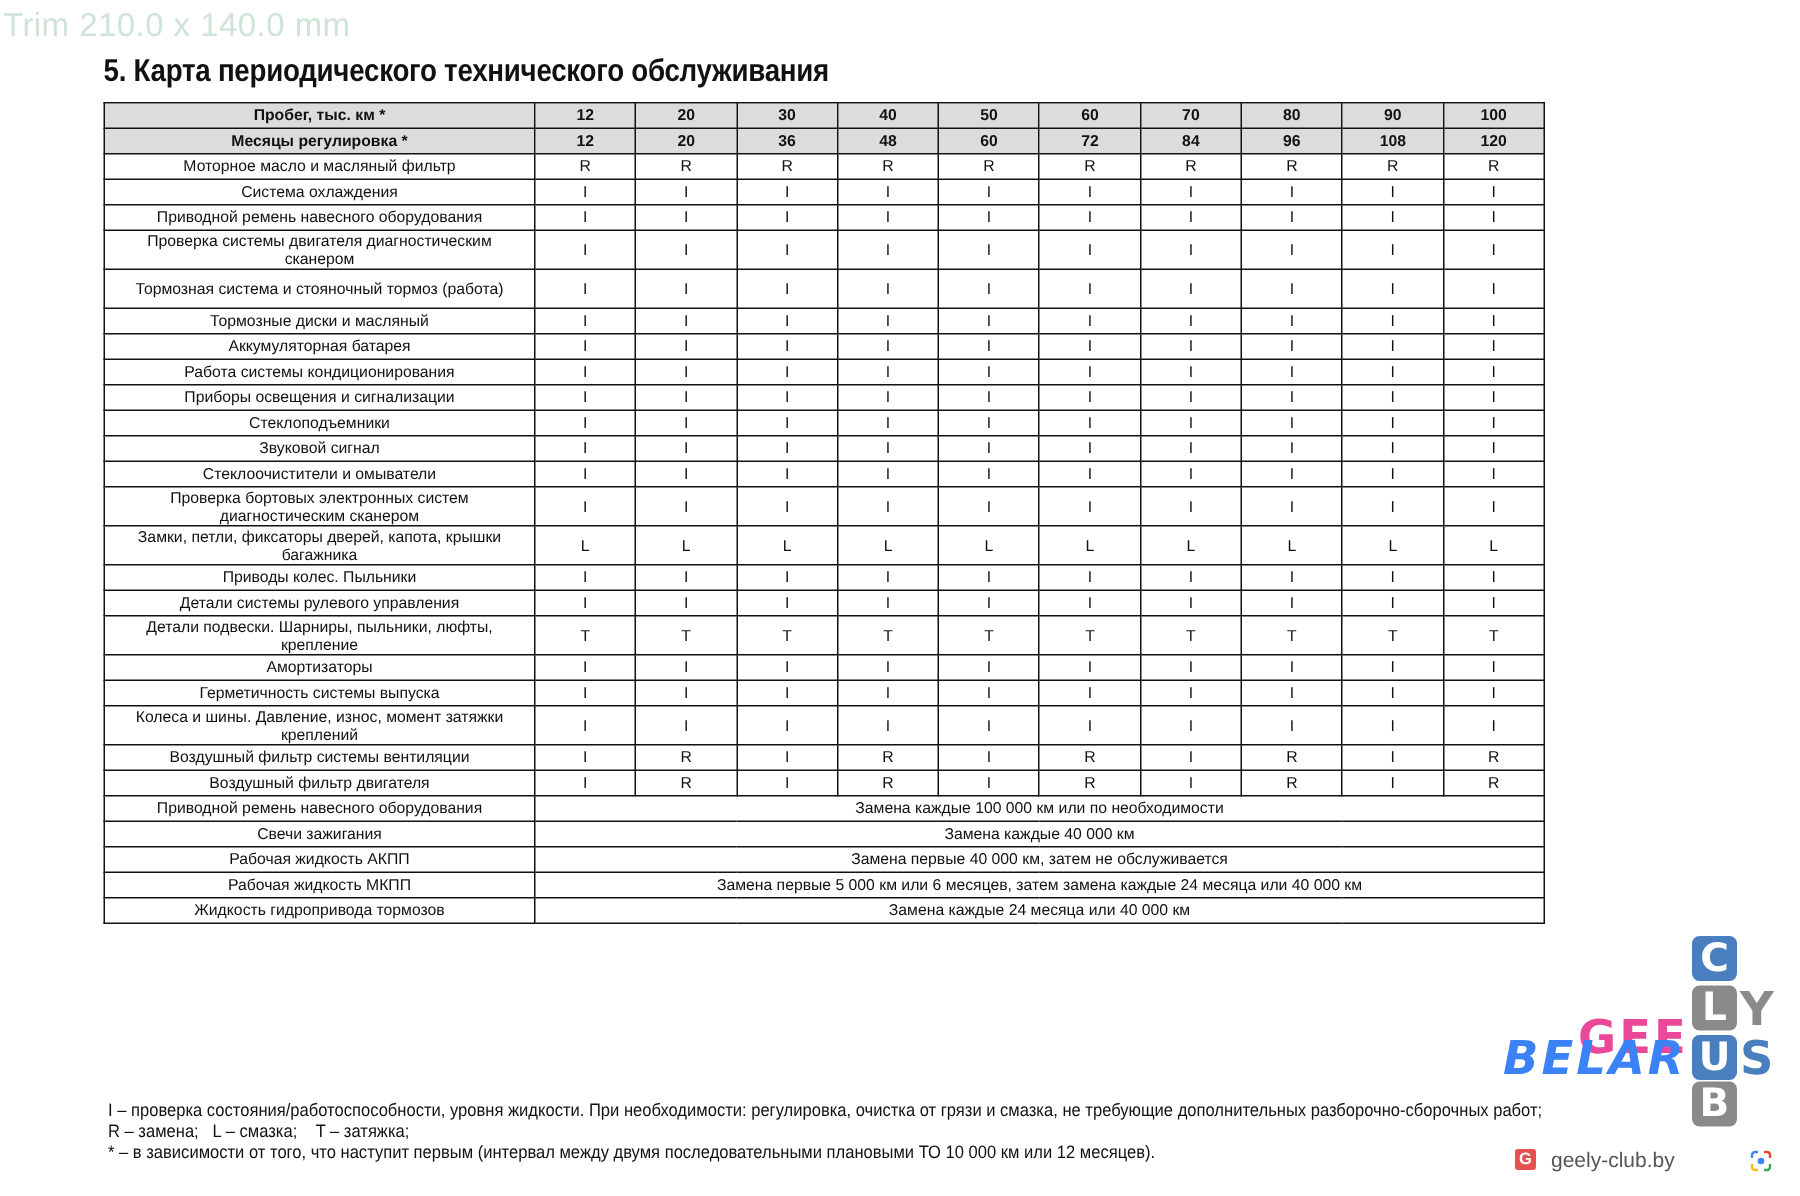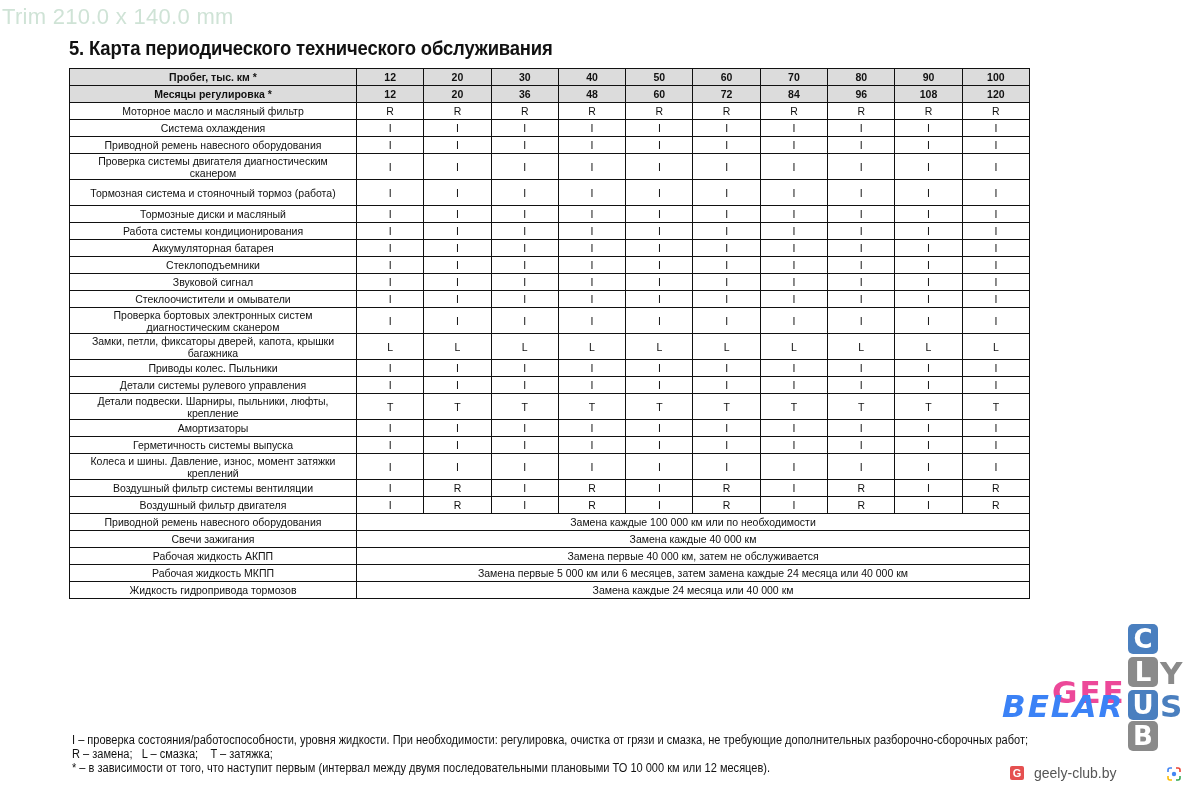--- a/index.html
+++ b/index.html
@@ -180,34 +180,47 @@
         <td>I</td>
         <td>I</td>
         <td>I</td>
         <td>I</td>
         <td>I</td>
         <td>I</td>
         <td>I</td>
         <td>I</td>
       </tr>
       <tr>
+        <td>Аккумуляторная батарея</td>
+        <td>I</td>
+        <td>I</td>
+        <td>I</td>
+        <td>I</td>
+        <td>I</td>
+        <td>I</td>
+        <td>I</td>
+        <td>I</td>
+        <td>I</td>
+        <td>I</td>
+      </tr>
+      <tr>
         <td>Работа системы кондиционирования</td>
         <td>I</td>
         <td>I</td>
         <td>I</td>
         <td>I</td>
         <td>I</td>
         <td>I</td>
         <td>I</td>
         <td>I</td>
         <td>I</td>
         <td>I</td>
       </tr>
       <tr>
-        <td>Аккумуляторная батарея</td>
+        <td>Приборы освещения и сигнализации</td>
         <td>I</td>
         <td>I</td>
         <td>I</td>
         <td>I</td>
         <td>I</td>
         <td>I</td>
         <td>I</td>
         <td>I</td>
         <td>I</td>
         <td>I</td>

